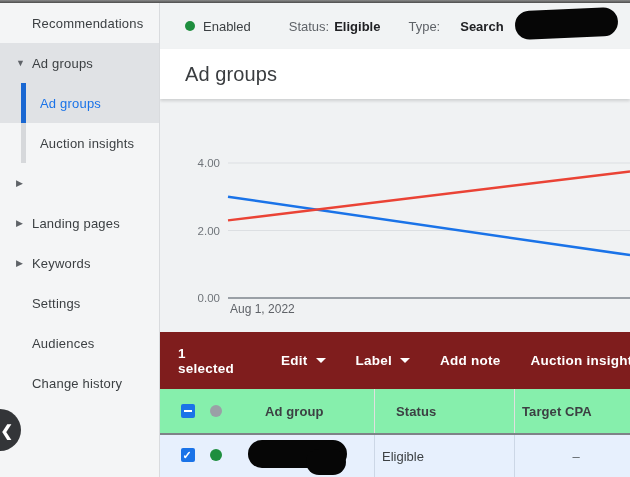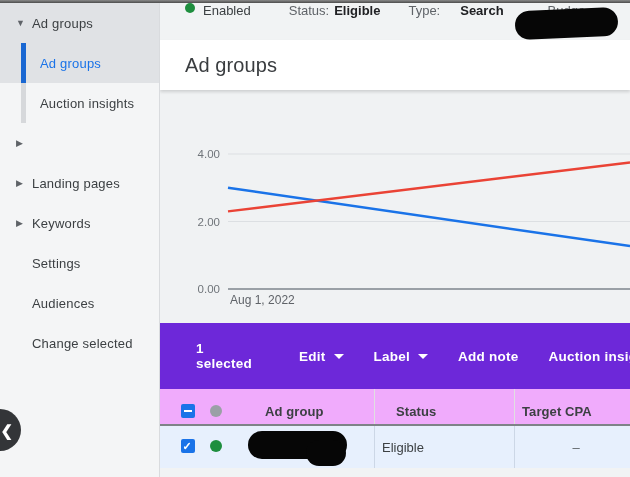--- a/index.html
+++ b/index.html
@@ -30,50 +30,50 @@
   
   .back-overlay { position:absolute; left:-21px; top:409px; width:42px; height:42px;
     border-radius:50%; background:#333538; z-index:40; display:flex; align-items:center; cursor:pointer; }
   .back-overlay .chev { margin-left:auto; margin-right:8px; color:#fff;
     font-size:15px; font-weight:bold; line-height:1; }
 
   
   .main { position:absolute; left:160px; top:3px; width:470px; height:474px; }
 
   
-  .status-bar { position:relative; height:37px; background:#f1f3f4;
-    display:flex; padding-left:25px; font-size:13px; color:#3c4043; }
+  .status-bar { position:relative; height:46px; background:#f1f3f4;
+    display:flex; align-items:center; padding-left:25px; font-size:13px; color:#3c4043; }
   .dot { width:10px; height:10px; border-radius:50%; display:inline-block; }
   .status-bar .lbl { color:#5f6368; }
   .status-bar b { color:#202124; font-weight:bold; }
   .redact-budget { position:absolute; left:355px; top:6px; width:103px; height:29px;
     background:#060606; border-radius:15px; transform:rotate(-2.5deg); }
 
   
   .title-band { position:relative; height:50px; background:#ffffff;
     box-shadow:0 2px 3px rgba(0,0,0,.14); display:flex; align-items:center;
     padding-left:25px; z-index:3; }
   .page-title { font-size:20px; color:#3a3d40; letter-spacing:.1px; }
 
   
   .chart-wrap { position:relative; height:233px; background:#f0f2f3; }
   .chart-wrap svg { position:absolute; left:0; top:0; }
 
   
-  .toolbar { position:relative; height:66px; background:#6d28d9; display:flex;
+  .toolbar { position:relative; height:57px; background:#7f1d1d; display:flex;
     align-items:center; color:#fff; font-size:13.5px; font-weight:bold;
-    letter-spacing:.25px; padding-left:36px; }
+    letter-spacing:.25px; padding-left:18px; }
   .tb-sel { font-weight:bold; }
   .tb-divider { width:1px; height:32px; background:rgba(255,255,255,.55); margin-left:17px; }
   .tb-btn { display:flex; align-items:center; margin-left:30px; cursor:pointer; white-space:nowrap; }
   .caret { width:0; height:0; border-left:5px solid transparent; border-right:5px solid transparent;
     border-top:5px solid #fff; margin-left:8px; }
 
   
-  .thead { position:relative; height:37px; background:#f0abfc; border-bottom:2px solid #7e8388; }
+  .thead { position:relative; height:46px; background:#86efac; border-bottom:2px solid #7e8388; }
   .trow { position:relative; height:42px; background:#e7f0fd; }
   .col-div { position:absolute; top:0; width:1px; height:100%; background:#e0e0e0; }
   .trow .col-div { background:#ccd7e6; }
   .cb { position:absolute; left:21px; width:14px; height:14px; border-radius:2px;
     background:#1a73e8; cursor:pointer; }
   .cb.indeterminate::after { content:""; position:absolute; left:3px; top:6px; width:8px; height:2px; background:#fff; }
   .cb.checked::after { content:"✓"; position:absolute; left:1.5px; top:0.5px;
     color:#fff; font-size:11px; font-weight:bold; }
   .status-dot { position:absolute; width:12px; height:12px; border-radius:50%; }
   .hcell { position:absolute; top:15px; font-size:13px; font-weight:bold; color:#3c4043; letter-spacing:.1px; }
@@ -82,20 +82,23 @@
     background:#060606; border-radius:15px; }
   .redact-name::after { content:""; position:absolute; left:58px; top:9px; width:40px;
     height:26px; border-radius:13px; background:#060606; }
 </style>
 </head>
 <body>
 
 <div class="top-strip"></div>
 
 <nav class="sidebar">
+  <div class="nav-item">
+      <span>Recommendations</span>
+    </div>
   <div class="nav-item parent-active">
     <span class="arrow">▼</span>
     <span>Ad groups</span>
   </div>
   <div class="nav-item sub selected">
     <span class="rail"></span>
     <span>Ad groups</span>
   </div>
   <div class="nav-item sub">
     <span class="rail"></span>
@@ -112,21 +115,21 @@
     <span class="arrow">▶</span>
     <span>Keywords</span>
   </div>
   <div class="nav-item">
       <span>Settings</span>
     </div>
   <div class="nav-item">
       <span>Audiences</span>
     </div>
   <div class="nav-item">
-      <span>Change selected</span>
+      <span>Change history</span>
     </div>
 </nav>
 
 <div class="back-overlay">
   <span class="chev">❮</span>
 </div>
 
 <div class="main">
 
   <div class="status-bar">

